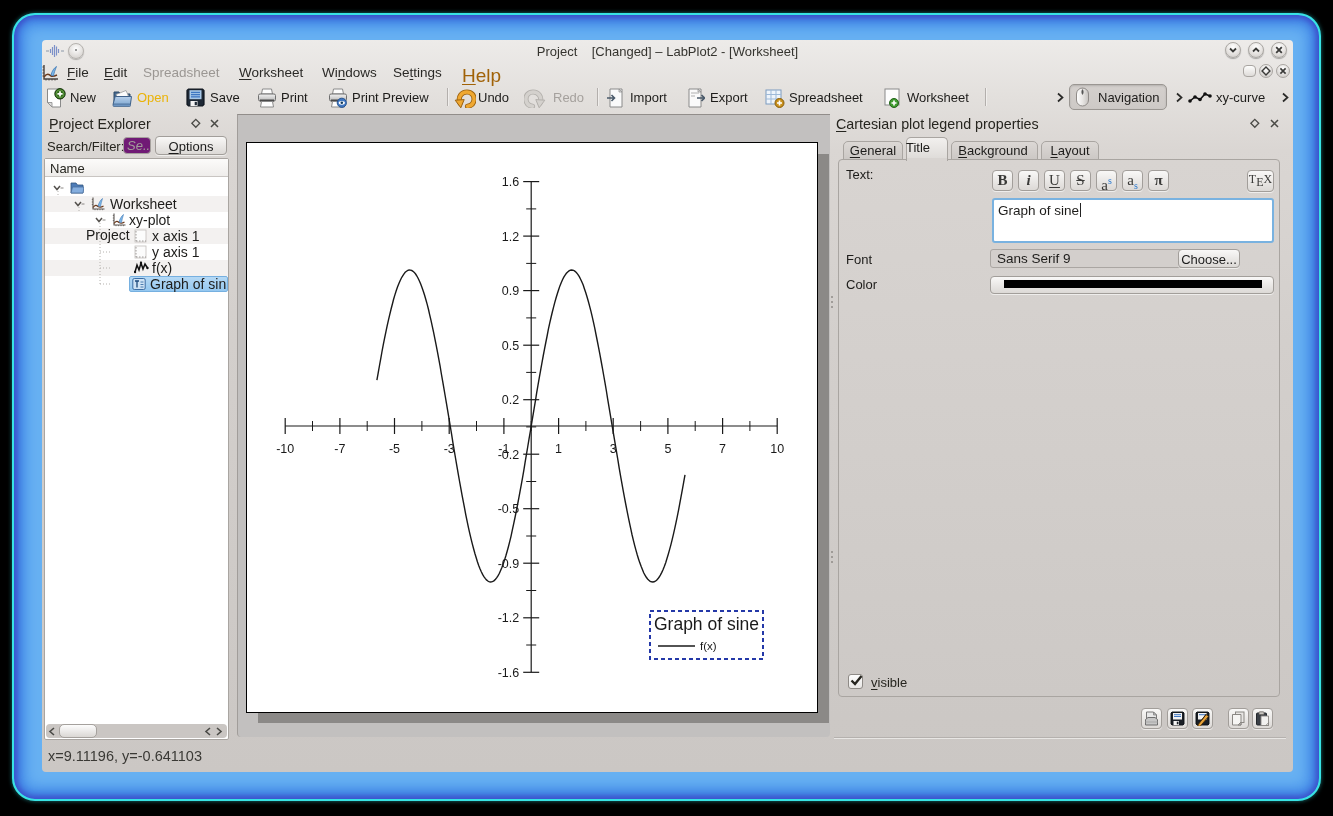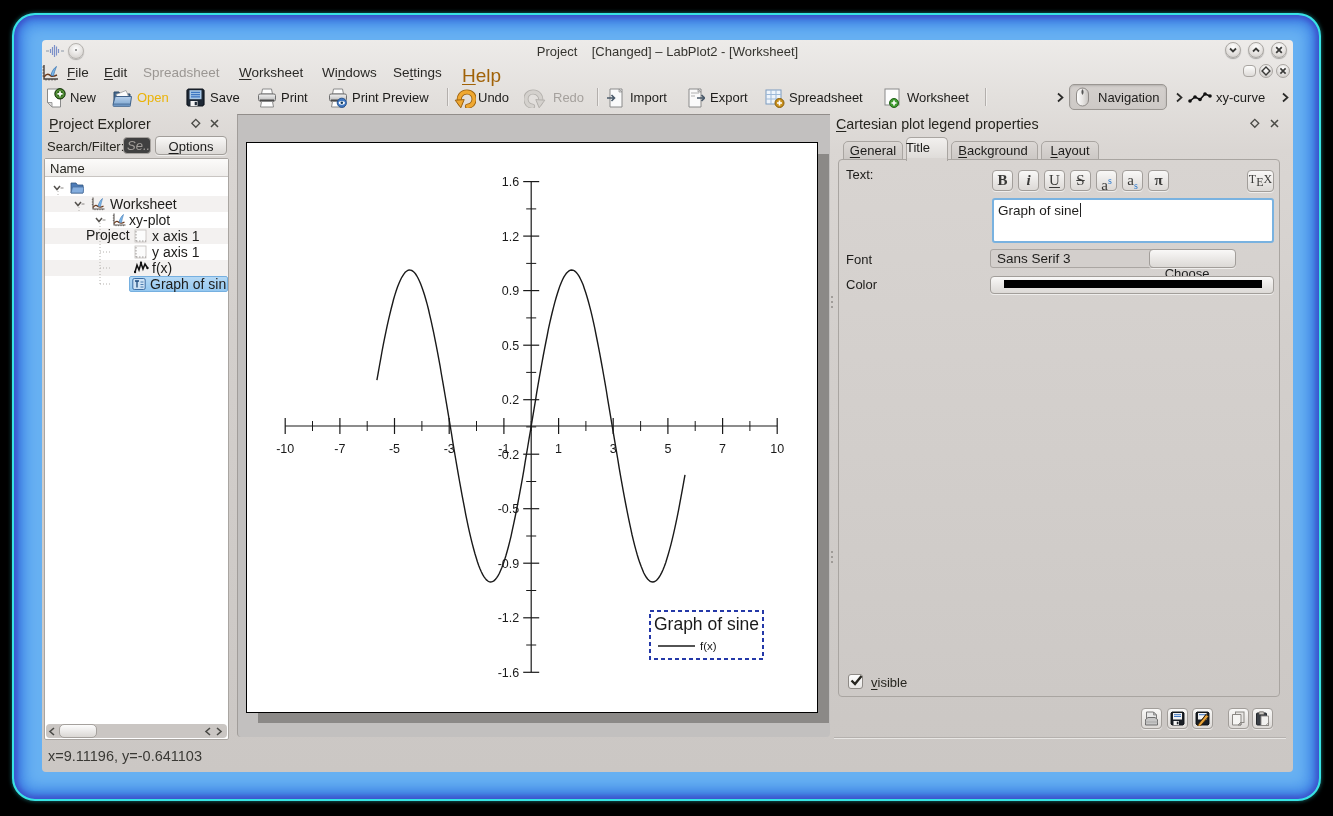--- a/index.html
+++ b/index.html
@@ -211,21 +211,21 @@
     <path d="M2 1.5 L6.5 5.5 L2 9.5" fill="none" stroke="#2a2a28" stroke-width="1.7"></path>
   </svg>
 <div class="abs" style="left:49px;top:116px;font-size:14.3px;color:#26251f"><u>P</u>roject Explorer</div>
 <svg class="abs" style="left:189px;top:118px" width="13" height="12" viewBox="0 0 13 12">
     <rect x="4" y="2.5" width="5.6" height="5.6" fill="none" stroke="#4a4a46" stroke-width="1.3" transform="rotate(45 6.8 5.3)"></rect>
   </svg>
 <svg class="abs" style="left:208px;top:118px" width="13" height="12" viewBox="0 0 13 12">
     <path d="M3 2 L10 9 M10 2 L3 9" stroke="#4a4a46" stroke-width="1.5"></path>
   </svg>
 <div class="abs" style="left:47px;top:139px;font-size:13px;color:#26251f">Search/Filter:</div>
-<div class="abs" style="left:123px;top:137px;width:28px;height:17px;border:1px solid #a5a19d;border-radius:4px;background:#404040;font-size:13px;font-style:italic;color:#a29e9a;padding:0 0 0 3px;overflow:hidden">Se..</div>
+<div class="abs" style="left:123px;top:137px;width:28px;height:17px;border:1px solid #a5a19d;border-radius:4px;background:#701a75;font-size:13px;font-style:italic;color:#a29e9a;padding:0 0 0 3px;overflow:hidden">Se..</div>
 <div class="abs btn" style="left:155px;top:136px;width:72px;height:19px;text-align:center;padding-top:2px;font-size:13px"><u>O</u>ptions</div>
 <div class="abs" style="left:44px;top:158px;width:185px;height:582px;background:#fff;border:1px solid #a9a5a1;border-radius:2px"></div>
 <div class="abs" style="left:45px;top:159px;width:183px;height:18px;background:linear-gradient(180deg,#fcfbfa,#efedeb);border-bottom:1px solid #c9c5c2"></div>
 <div class="abs" style="left:50px;top:161px;font-size:13px;color:#26251f">Name</div>
 <div class="abs" style="left:45px;top:196px;width:183px;height:16px;background:#f3f1f0"></div>
 <div class="abs" style="left:45px;top:228px;width:183px;height:16px;background:#f3f1f0"></div>
 <div class="abs" style="left:45px;top:260px;width:183px;height:16px;background:#f3f1f0"></div>
 <div class="abs" style="left:129px;top:276px;width:99px;height:16px;background:linear-gradient(180deg,#b5d9f5,#94c7ef);border:1px solid #76b0e0;border-radius:2px"></div>
 <svg class="abs" style="left:44px;top:158px" width="185" height="582" viewBox="0 0 185 582">
     <g stroke="#b5b2ae" stroke-width="1" stroke-dasharray="1,2">
@@ -432,22 +432,22 @@
 <div class="abs" style="left:1122px;top:170px;width:21px;height:21px;text-align:center;line-height:21px;font-family:'Liberation Serif',serif;font-size:15px;color:#3a3a38">a<sub style="color:#2d7bd0;font-size:10px">s</sub></div>
 <div class="abs btn" style="left:1148px;top:170px;width:21px;height:21px"></div>
 <div class="abs" style="left:1148px;top:170px;width:21px;height:21px;text-align:center;line-height:21px;font-family:'Liberation Serif',serif;font-size:15px;color:#3a3a38"><b>π</b></div>
 <div class="abs btn" style="left:1247px;top:170px;width:27px;height:22px"></div>
 <div class="abs" style="left:1247px;top:172px;width:27px;text-align:center;font-family:'Liberation Serif',serif;font-size:12px;color:#3a3a38">T<span style="vertical-align:-3px">E</span>X</div>
 <div class="abs" style="left:992px;top:198px;width:282px;height:45px;background:#fff;border:2px solid #79b2e0;border-radius:3px"></div>
 <div class="abs" style="left:998px;top:203px;font-size:13.5px;color:#1d1c1a">Graph of sine</div>
 <div class="abs" style="left:1080px;top:203px;width:1px;height:14px;background:#222"></div>
 <div class="abs" style="left:846px;top:252px;font-size:13px;color:#1d1c1a">Font</div>
 <div class="abs" style="left:990px;top:249px;width:196px;height:19px;border:1px solid #aaa6a2;border-radius:3px;background:#d3cfcc"></div>
-<div class="abs" style="left:997px;top:251px;font-size:13.5px;color:#1d1c1a">Sans Serif 3</div>
-<div class="abs btn" style="left:1149px;top:249px;width:87px;height:19px;text-align:center;padding-top:16px;font-size:13px">Choose...</div>
+<div class="abs" style="left:997px;top:251px;font-size:13.5px;color:#1d1c1a">Sans Serif 9</div>
+<div class="abs btn" style="left:1178px;top:249px;width:62px;height:19px;text-align:center;padding-top:2px;font-size:13px">Choose...</div>
 <div class="abs" style="left:846px;top:277px;font-size:13px;color:#1d1c1a">Color</div>
 <div class="abs btn" style="left:990px;top:276px;width:284px;height:18px"></div>
 <div class="abs" style="left:1004px;top:280px;width:258px;height:8px;background:#000"></div>
 <div class="abs" style="left:848px;top:674px;width:15px;height:15px;background:linear-gradient(180deg,#fdfdfd,#e8e6e4);border:1px solid #8e8a86;border-radius:3px"></div>
 <svg class="abs" style="left:848px;top:672px" width="17" height="17" viewBox="0 0 17 17">
     <path d="M3.5 8.5 L7 12 L13.5 4" fill="none" stroke="#26251f" stroke-width="2.4"></path>
   </svg>
 <div class="abs" style="left:871px;top:675px;font-size:13px;color:#26251f"><u>v</u>isible</div>
 <div class="abs btn" style="left:1141px;top:708px;width:21px;height:21px"></div>
 <svg class="abs" style="left:1144px;top:711px" width="15" height="15" viewBox="0 0 15 15">

